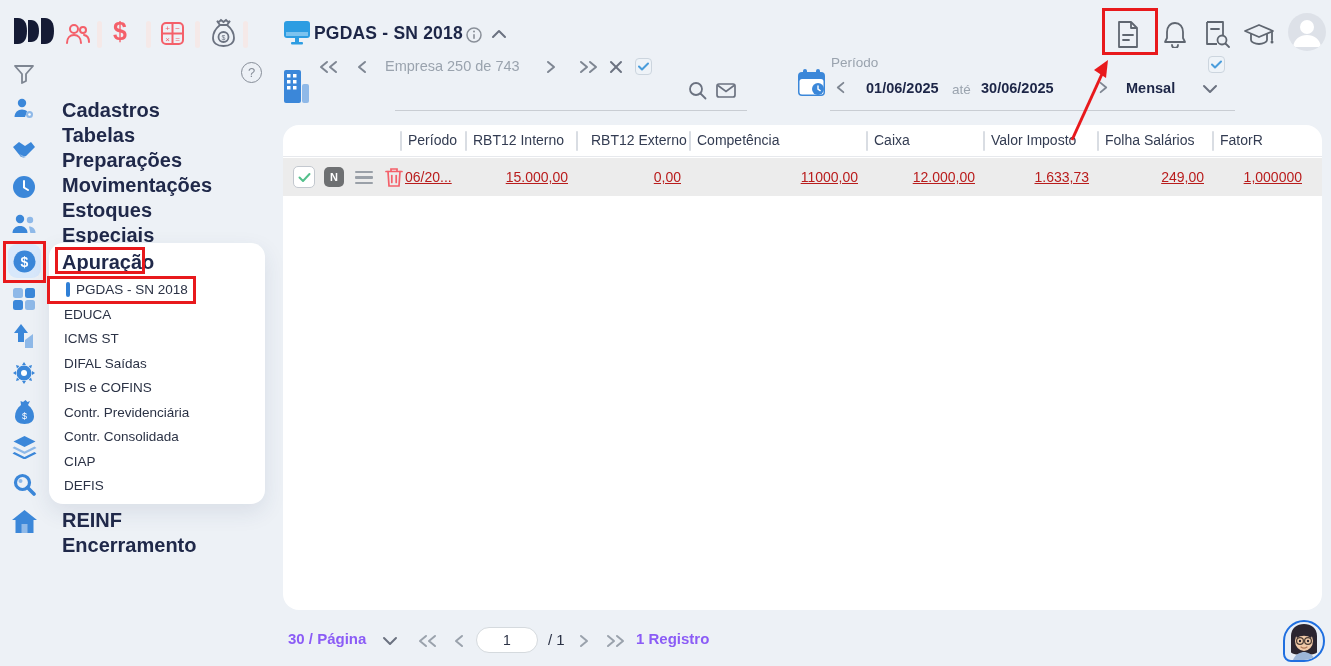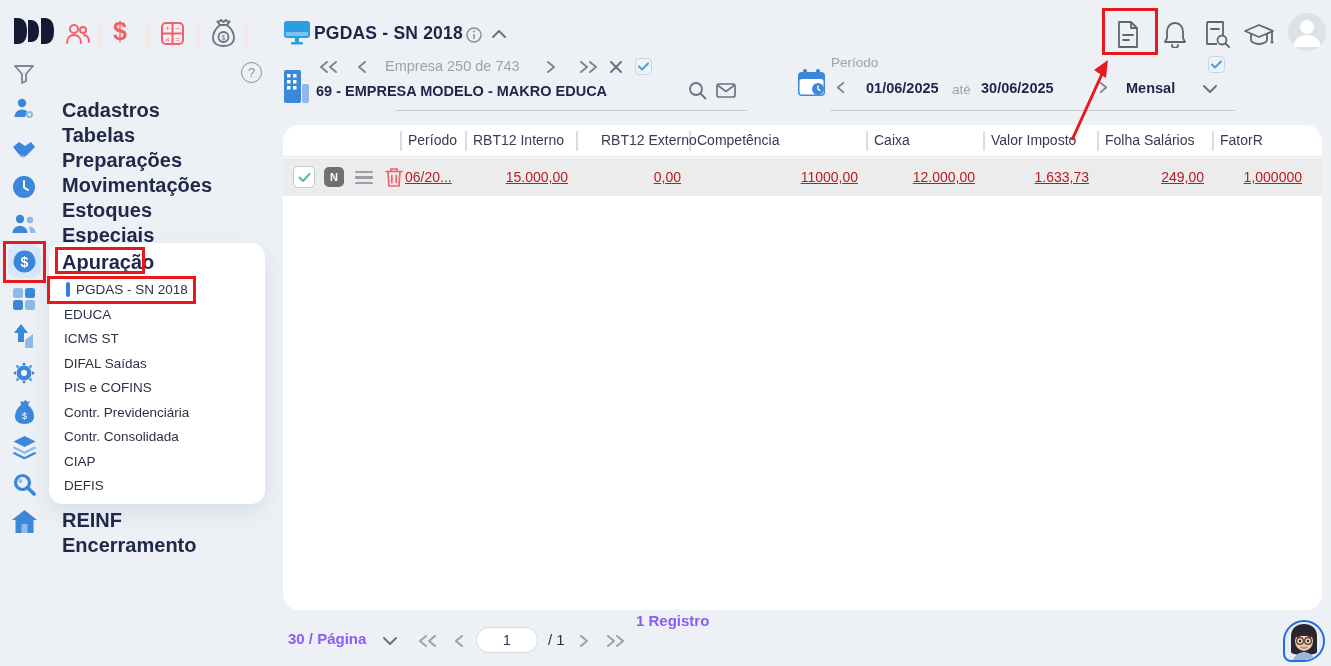--- a/index.html
+++ b/index.html
@@ -258,21 +258,20 @@
     <g stroke="#6b7280" stroke-width="2" stroke-linecap="round">
         <line x1="2" y1="2" x2="12" y2="12"></line>
         <line x1="12" y1="2" x2="2" y2="12"></line>
       </g>
   </svg>
   <div class="checkbox" style="left:635px;top:58px">
     <svg width="11" height="9" viewBox="0 0 11 9">
         <path d="M1 4.5l3 3 6-6" fill="none" stroke="#4a9ddc" stroke-width="2" stroke-linecap="round" stroke-linejoin="round"></path>
       </svg>
   </div>
-  <span class="abs" style="left:316px;top:83px;font-size:14.5px;font-weight:bold;color:#1d2647">69 - EMPRESA MODELO - MAKRO EDUCA</span>
   <svg class="abs nav-glyph" style="left:688px;top:81px" width="19" height="19" viewBox="0 0 19 19">
     <circle cx="8" cy="8" r="6" fill="none" stroke="#6b7280" stroke-width="1.8"></circle>
       <line x1="12.5" y1="12.5" x2="17.5" y2="17.5" stroke="#6b7280" stroke-width="1.8" stroke-linecap="round"></line>
   </svg>
   <svg class="abs nav-glyph" style="left:716px;top:83px" width="20" height="15" viewBox="0 0 20 15">
     <rect x="1" y="1" width="18" height="13" rx="2" fill="none" stroke="#6b7280" stroke-width="1.7"></rect>
       <path d="M2 2.5l8 6 8-6" fill="none" stroke="#6b7280" stroke-width="1.7"></path>
   </svg>
   <div class="field-line" style="left:395px;top:110px;width:352px"></div>
 
@@ -345,21 +344,21 @@
       <div class="col-sep" style="left:117px"></div>
       <div class="col-sep" style="left:182px"></div>
       <div class="col-sep" style="left:293px"></div>
       <div class="col-sep" style="left:406px"></div>
       <div class="col-sep" style="left:583px"></div>
       <div class="col-sep" style="left:700px"></div>
       <div class="col-sep" style="left:814px"></div>
       <div class="col-sep" style="left:929px"></div>
       <span class="th" style="left:125px">Período</span>
       <span class="th" style="left:190px">RBT12 Interno</span>
-      <span class="th" style="left:318px">RBT12 Externo</span>
+      <span class="th" style="left:308px">RBT12 Externo</span>
       <span class="th" style="left:414px">Competência</span>
       <span class="th" style="left:591px">Caixa</span>
       <span class="th" style="left:708px">Valor Imposto</span>
       <span class="th" style="left:822px">Folha Salários</span>
       <span class="th" style="left:937px">FatorR</span>
     </div>
 
     <div class="trow">
       <div class="row-check">
         <svg width="13" height="11" viewBox="0 0 13 11">
@@ -408,21 +407,21 @@
   <span class="abs" style="left:548px;top:631px;font-size:15px;color:#2b3245">/ 1</span>
   <svg class="abs nav-glyph" style="left:576px;top:634px" width="14" height="14" viewBox="0 0 14 14">
     <path d="M5 2l6 5-6 5" fill="none" stroke="#9aa2ac" stroke-width="2" stroke-linecap="round" stroke-linejoin="round"></path>
   </svg>
   <svg class="abs nav-glyph" style="left:604px;top:634px" width="22" height="14" viewBox="0 0 22 14">
     <g fill="none" stroke="#9aa2ac" stroke-width="2" stroke-linecap="round" stroke-linejoin="round">
         <path d="M4 2l6 5-6 5"></path>
         <path d="M13 2l6 5-6 5"></path>
       </g>
   </svg>
-  <span class="abs pg-bold" style="left:636px;top:612px">1 Registro</span>
+  <span class="abs pg-bold" style="left:636px;top:630px">1 Registro</span>
 
   <div class="assistant">
     <svg width="38" height="38" viewBox="0 0 38 38">
       <path d="M6 14C6 6 12 2 19 2s13 4 13 12v16c0 4-26 4-26 0z" fill="#2b2530"></path>
       <ellipse cx="19" cy="19" rx="9" ry="10" fill="#f0c9a8"></ellipse>
       <path d="M10 12c2-5 16-5 18 0l-2 4c-4-3-10-3-14 0z" fill="#2b2530"></path>
       <circle cx="15" cy="19" r="3.4" fill="none" stroke="#4a3b33" stroke-width="1.2"></circle>
       <circle cx="23" cy="19" r="3.4" fill="none" stroke="#4a3b33" stroke-width="1.2"></circle>
       <circle cx="15" cy="19" r="1.2" fill="#2b2530"></circle>
         <circle cx="23" cy="19" r="1.2" fill="#2b2530"></circle>

